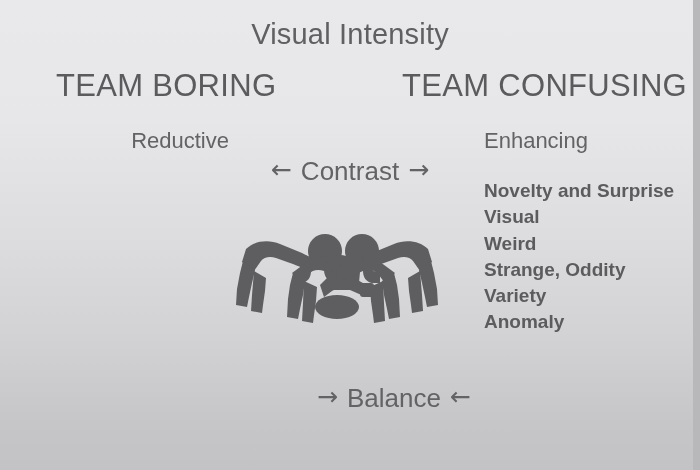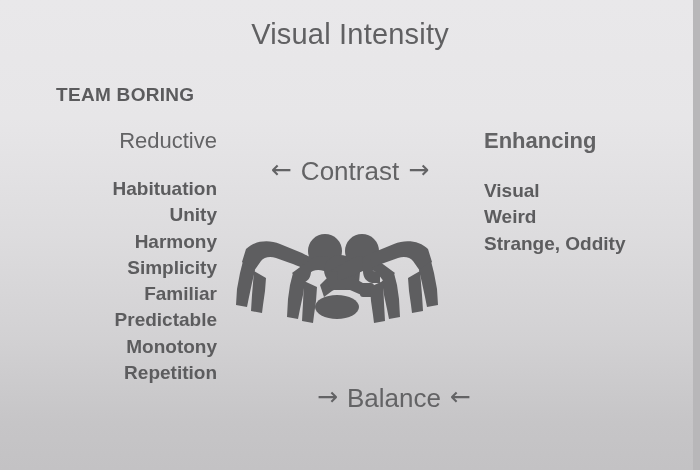--- a/index.html
+++ b/index.html
@@ -29,55 +29,55 @@
     font-size: 29px;
     font-weight: 400;
     letter-spacing: 0.2px;
     color: #606062;
     white-space: nowrap;
   }
 
   
   .team-heading {
     position: absolute;
-    top: 84px;
-    font-size: 19px;
-    font-weight: 700;
+    top: 68px;
+    font-size: 31px;
+    font-weight: 400;
     letter-spacing: 0.3px;
     color: #5b5b5d;
     white-space: nowrap;
   }
   #team-boring-heading { left: 56px; }
   #team-confusing-heading { right: 6px; }
 
   
   .column {
     position: absolute;
     top: 126px;
   }
   #left-column {
-    left: 4px;
+    left: 16px;
     width: 213px;
     text-align: right;
   }
   #right-column {
     left: 484px;
     width: 216px;
     text-align: left;
   }
 
   .lead-term {
     font-size: 22px;
     font-weight: 400;
     line-height: 30px;
     color: #636365;
     white-space: nowrap;
   }
   #left-column .lead-term { font-weight: 400; }
-  #right-column .lead-term { font-weight: 700; }
+  #right-column .lead-term { font-weight: 400; }
 
   .term-list {
     list-style: none;
     margin: 0;
     padding: 0;
   }
   .term-list li {
     font-size: 19px;
     font-weight: 700;
     line-height: 26.3px;
@@ -125,41 +125,35 @@
 </style>
 </head>
 <body>
 
 <div id="canvas">
 
   <div id="title">Visual Intensity</div>
 
   <div class="team-heading" id="team-boring-heading">TEAM BORING</div>
 
+  <div class="team-heading" id="team-confusing-heading">TEAM CONFUSING</div>
 
   <div class="column" id="left-column">
     <div class="lead-term">Reductive</div>
-    <ul class="term-list">
-      <li>Habituation</li>
-      <li>Unity</li>
-      <li>Harmony</li>
-      <li>Simplicity</li>
-      <li>Familiar</li>
-      <li>Predictable</li>
-      <li>Monotony</li>
-      <li>Repetition</li>
-    </ul>
   </div>
 
   <div class="column" id="right-column">
     <div class="lead-term">Enhancing</div>
     <ul class="term-list">
+      <li>Novelty and Surprise</li>
       <li>Visual</li>
       <li>Weird</li>
       <li>Strange, Oddity</li>
+      <li>Variety</li>
+      <li>Anomaly</li>
     </ul>
   </div>
 
   <div class="axis-label" id="contrast-axis">
     <span class="axis-arrow">←</span><span class="axis-text">Contrast</span><span class="axis-arrow">→</span>
   </div>
 
   <div class="axis-label" id="balance-axis">
     <span class="axis-arrow">→</span><span class="axis-text">Balance</span><span class="axis-arrow">←</span>
   </div>

